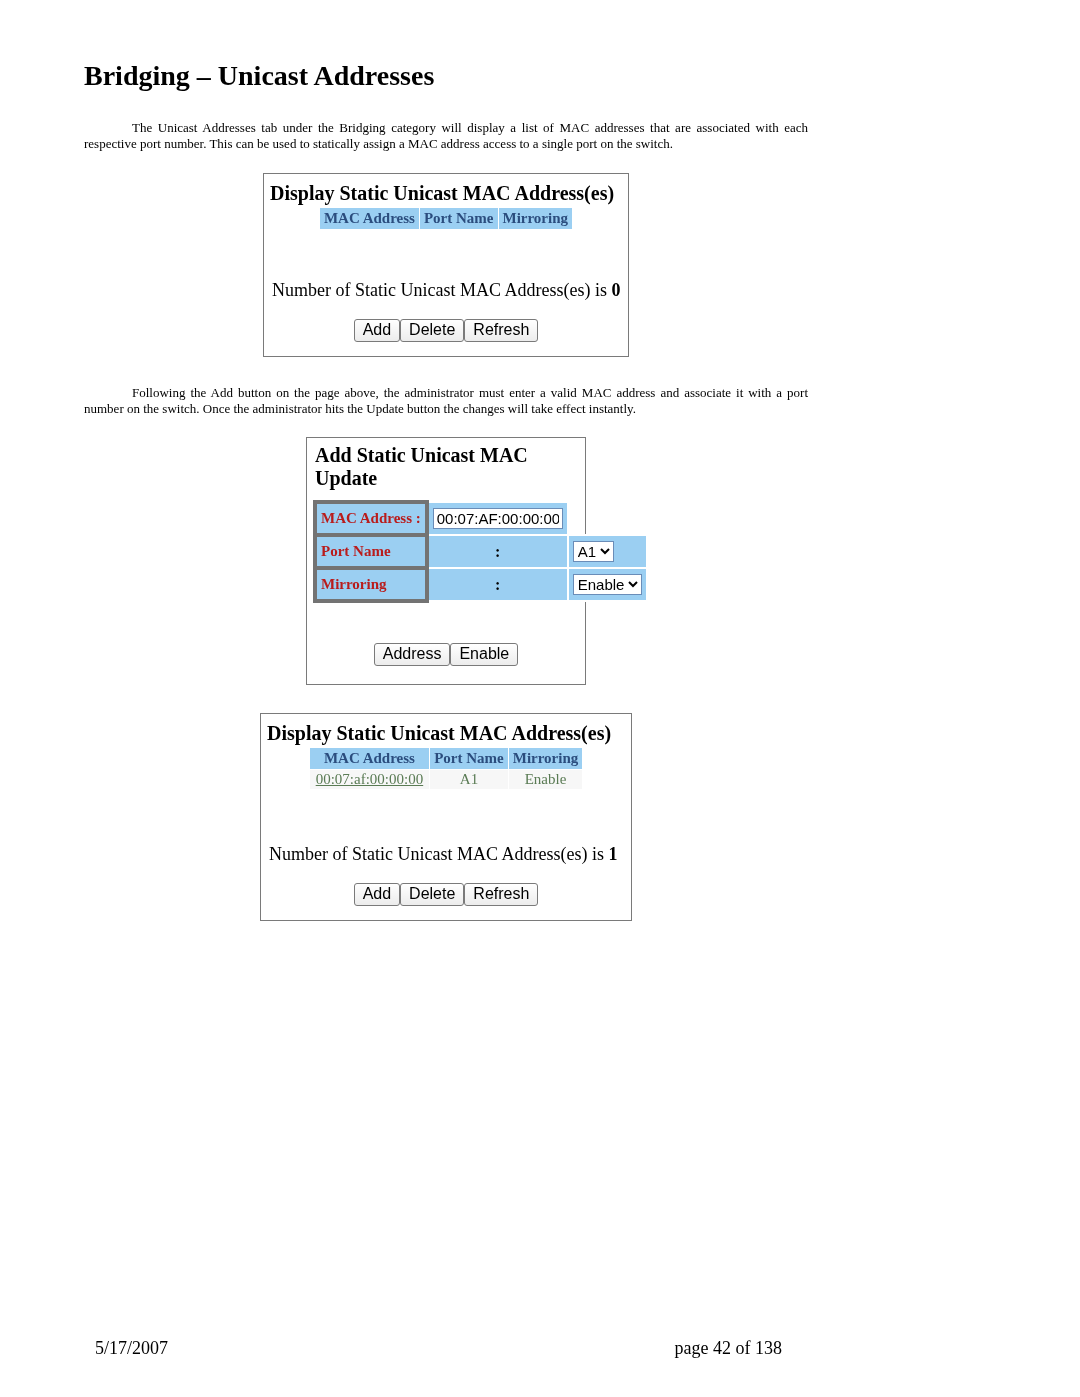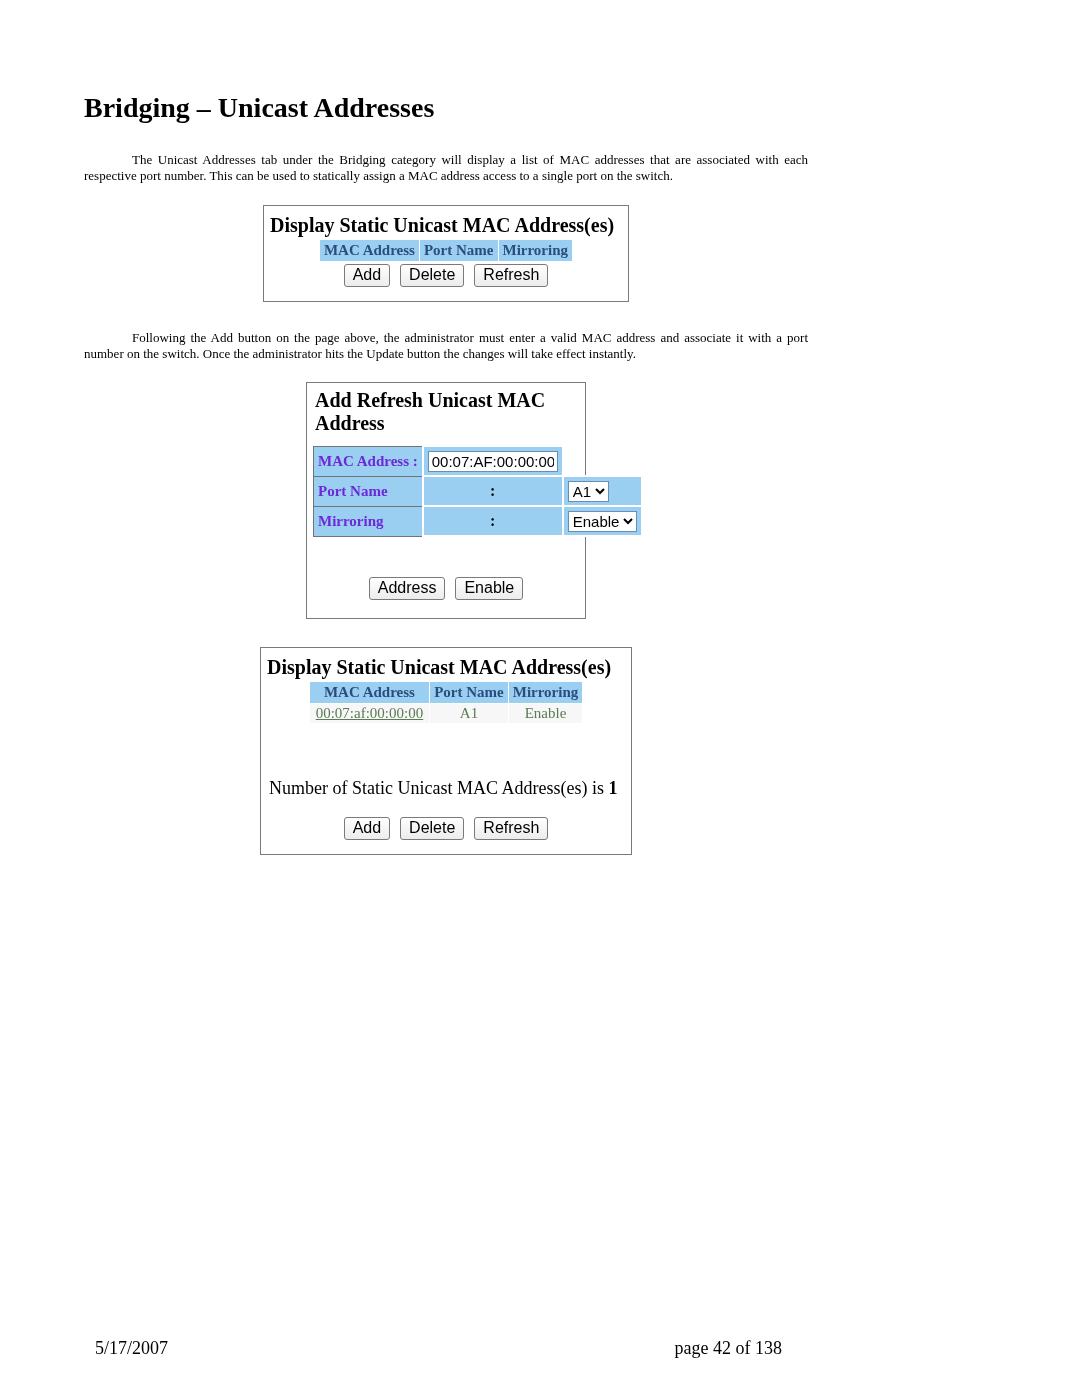--- a/index.html
+++ b/index.html
@@ -6,21 +6,21 @@
     margin: 0;
     padding: 0;
     background: #ffffff;
     font-family: "Times New Roman", Times, serif;
     color: #000;
   }
   .page {
     width: 892px;
     min-height: 1397px;
     box-sizing: border-box;
-    padding: 92px 84px 40px 84px;
+    padding: 60px 84px 40px 84px;
     position: relative;
   }
   h1.title {
     font-size: 28px;
     font-weight: bold;
     margin: 0 0 28px 0;
   }
   p.body {
     font-size: 13px;
     line-height: 1.25;
@@ -87,47 +87,47 @@
     font-size: 18px;
     margin: 50px 0 18px 2px;
   }
   .count-line .num { font-weight: bold; }
 
   .panel.display-1 .count-line { margin-top: 54px; }
 
   .btn-row {
     display: flex;
     justify-content: center;
-    gap: 10px;
+    gap: 0;
   }
   button.win {
     font-family: "Segoe UI", Tahoma, sans-serif;
     font-size: 16px;
     background: linear-gradient(#fff, #ECECEC);
     border: 1px solid #7a7a7a;
     border-radius: 3px;
     padding: 1px 8px 2px 8px;
     color: #000;
     cursor: pointer;
   }
 
   
   .add-form {
     border-collapse: collapse;
     width: 100%;
     margin: 10px 0 40px 0;
   }
   .add-form td.label {
     background: #9bcff2;
-    color: #6d28d9;
+    color: #b91c1c;
     font-family: "Times New Roman", serif;
     font-weight: bold;
     font-size: 15px;
     padding: 6px 4px;
-    border: 1px solid #737373;
+    border: 4px solid #737373;
     white-space: nowrap;
   }
   .add-form td.colon {
     background: #9bcff2;
     color: #000;
     font-weight: bold;
     border: 2px solid #ffffff;
     width: 6px;
     text-align: center;
   }
@@ -176,31 +176,34 @@
     <div class="panel-title">Display Static Unicast MAC Address(es)</div>
     <table class="hdr-table">
       <tbody>
           <tr>
         <th>MAC Address</th>
         <th>Port Name</th>
         <th>Mirroring</th>
       </tr>
     </tbody>
       </table>
+    <div class="count-line">
+      <span>Number of Static Unicast MAC Address(es) is </span><span class="num">0</span>
+    </div>
     <div class="btn-row">
       <button class="win">Add</button>
       <button class="win">Delete</button>
       <button class="win">Refresh</button>
     </div>
   </div>
 
   <p class="body indent">Following the Add button on the page above, the administrator must enter a valid MAC address and associate it with a port number on the switch.  Once the administrator hits the Update button the changes will take effect instantly.</p>
 
   <div class="panel add">
-    <div class="panel-title" style="text-align:left; margin:4px 0 2px 2px;">Add Refresh Unicast MAC Address</div>
+    <div class="panel-title" style="text-align:left; margin:4px 0 2px 2px;">Add Static Unicast MAC Update</div>
     <table class="add-form">
       <tbody>
           <tr>
         <td class="label"><span>MAC Address</span> :</td>
         <td class="field">
           <input class="txt" value="00:07:AF:00:00:00" style="">
         </td>
       </tr>
       <tr>
         <td class="label">Port Name</td>

